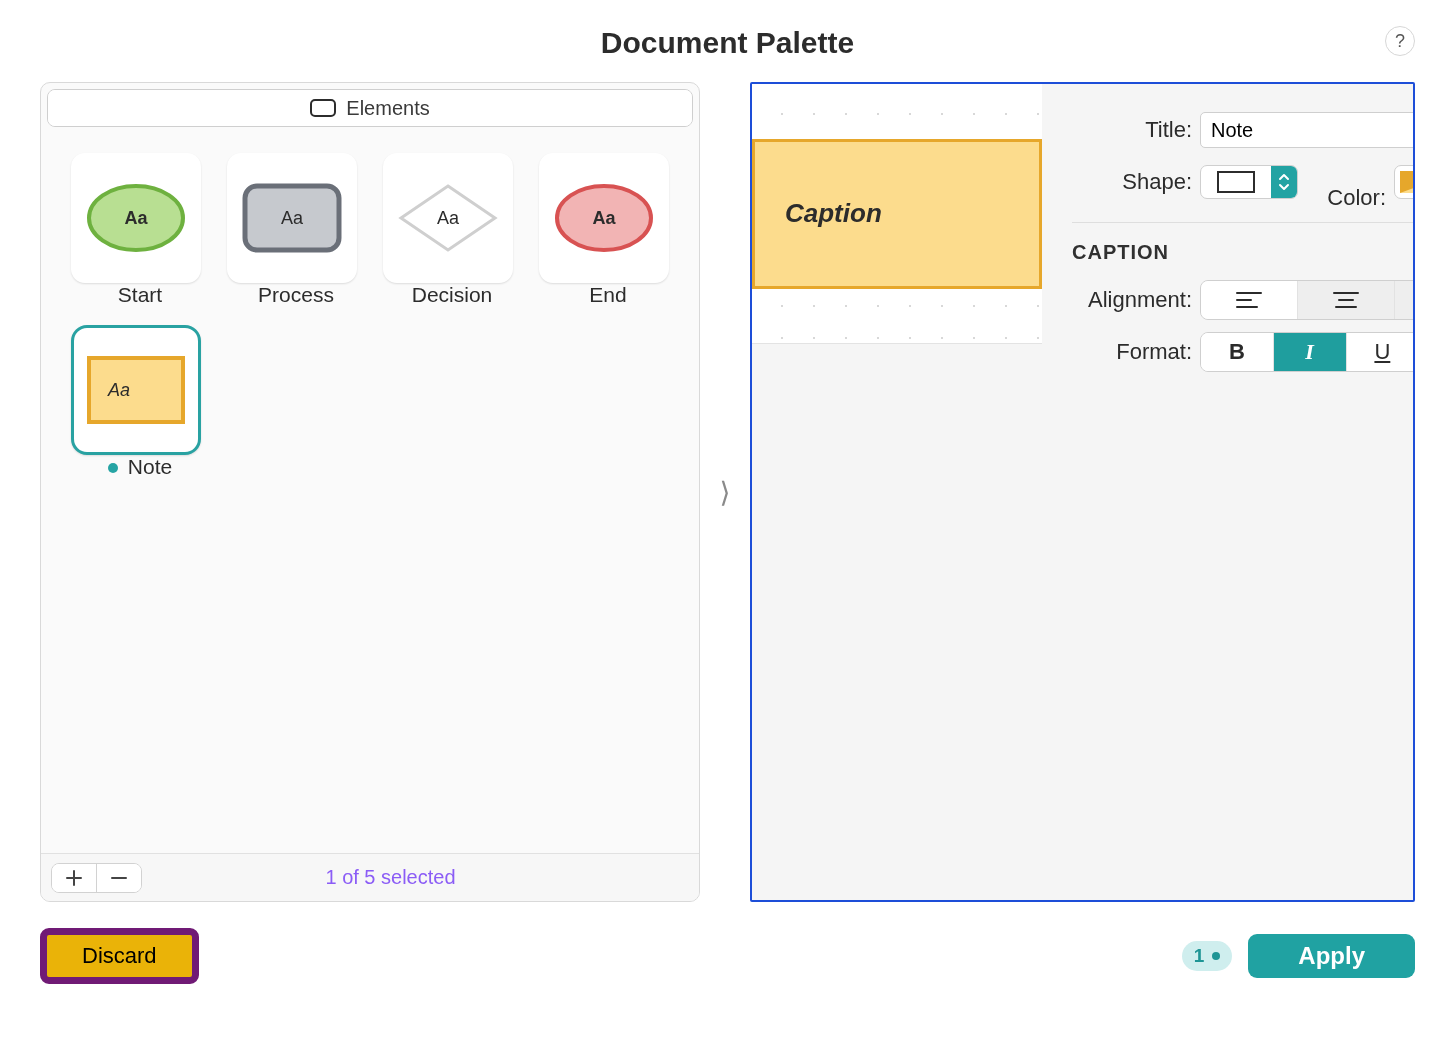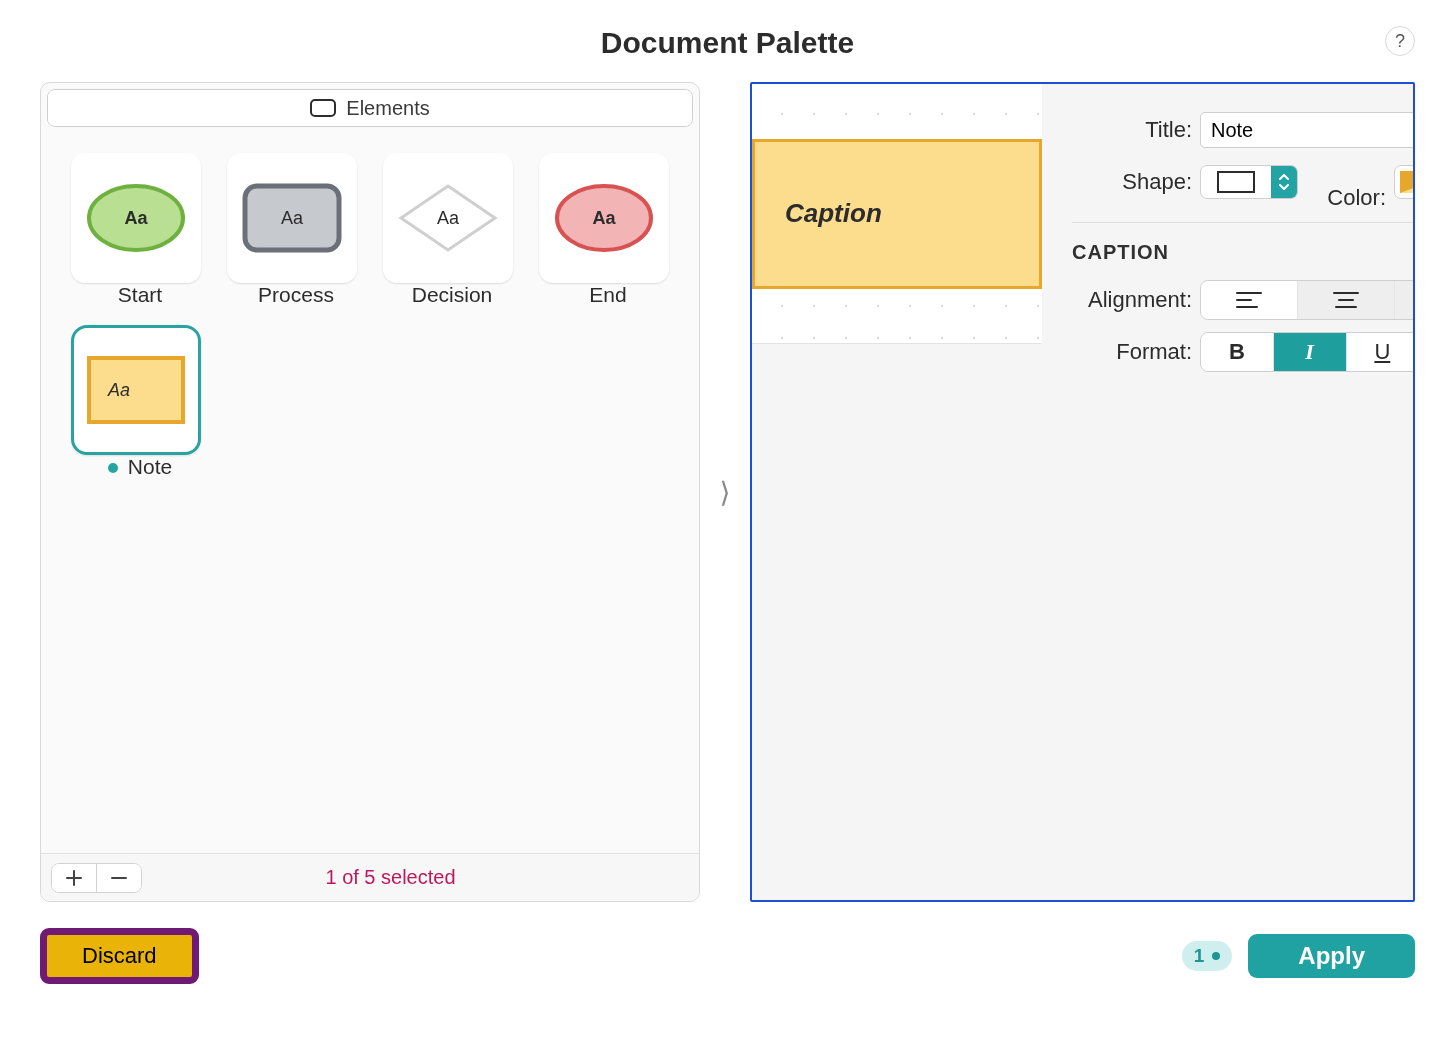--- a/index.html
+++ b/index.html
@@ -76,21 +76,21 @@
   .pm-group {
     display: flex; border: 1px solid #d2d2d2; border-radius: 8px;
     overflow: hidden; background: #fff; height: 30px;
   }
   .pm-group button {
     width: 44px; border: none; background: #fff; font-size: 20px;
     display: flex; align-items: center; justify-content: center;
     cursor: pointer; color: #444;
   }
   .pm-group .divider { width: 1px; background: #d2d2d2; }
-  .sel-status { flex: 1; text-align: center; font-size: 20px; color: #be185d; padding-right: 60px; }
+  .sel-status { flex: 1; text-align: center; font-size: 20px; color: #8b5cf6; padding-right: 60px; }
 
   
   .mid-handle { display: flex; align-items: center; justify-content: center; width: 18px; color: #8a8a8a; font-size: 28px; user-select: none; }
 
   
   .right-panel {
     flex: 1;
     border: 2px solid #1d4ed8; border-radius: 2px;
     background: #f5f5f5;
     display: flex; flex-direction: row; overflow: hidden;

